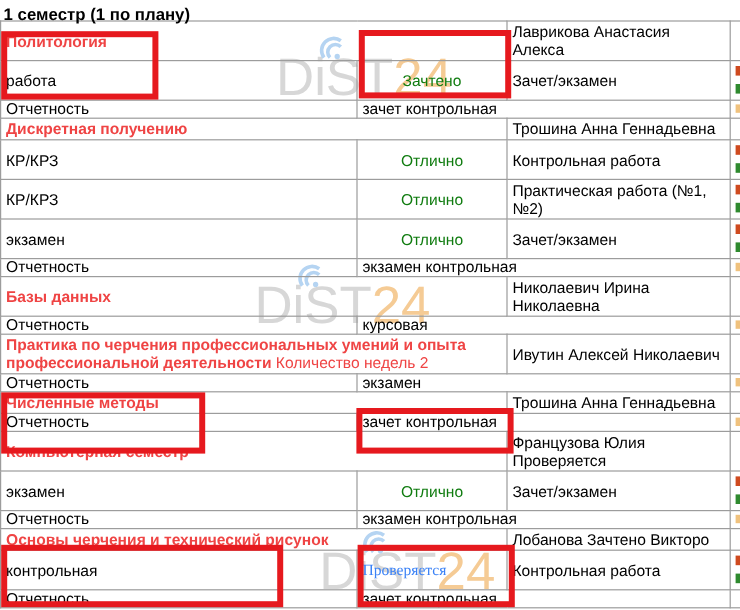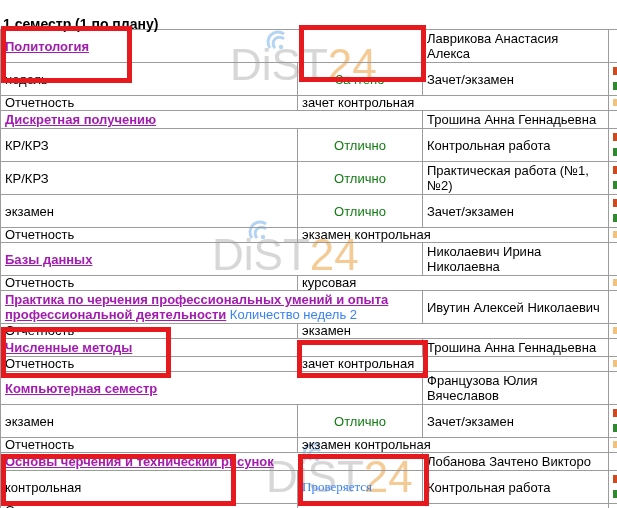--- a/index.html
+++ b/index.html
@@ -1,29 +1,29 @@
 <!DOCTYPE html>
 <html><head>
 <meta charset="utf-8">
 <style>
   html,body{margin:0;padding:0;background:#fff;}
   body{font-family:"Liberation Sans", sans-serif; color:#000;}
   .viewport{position:relative;width:617px;height:508px;overflow:hidden;background:#fff;}
-  .page-title{font-size:14px;font-weight:bold;padding:4px 0 3px 3px;height:17px;box-sizing:border-box;position:relative;z-index:3;margin-top:12px;}
+  .page-title{font-size:14px;font-weight:bold;padding:4px 0 3px 3px;height:17px;box-sizing:border-box;position:relative;z-index:3;}
   
   .wm{position:absolute;z-index:1;font-weight:normal;font-size:44px;letter-spacing:0px;white-space:nowrap;user-select:none;}
   .wm .wm-main{color:#d7d7d7;}
   .wm .wm-24{color:#f5cb95;}
   .wm svg{position:absolute;left:34px;top:-12px;}
   
   table.sem{border-collapse:collapse;table-layout:fixed;width:660px;position:relative;z-index:2;background:transparent;}
   table.sem td{border:1px solid #9c9c9c;padding:1px 4px;font-size:13px;vertical-align:middle;overflow:hidden;background:transparent;}
   tr.row-subject td{vertical-align:middle;}
-  a.subj{color:#a21caf;font-weight:bold;text-decoration:underline;cursor:pointer;}
-  .suffix{color:#3b82f6;font-weight:normal;}
+  a.subj{color:#ef4444;font-weight:bold;cursor:pointer;}
+  .suffix{color:#ef4444;font-weight:normal;}
   .teacher{}
   .grade-green{color:#107c10;text-align:center;}
   .grade-blue{color:#3b82f6;font-family:Liberation Serif, serif;}
   tr.row-report td{font-size:13px;padding-top:0;padding-bottom:0;line-height:14px;}
   td.c4{padding:1px 1px;}
   .frag{display:inline-block;width:4px;height:8px;background:#cf4a1f;margin:1px 0;}
   .frag.f2{background:#2f8a2f;}
   .frag.faint{background:#f0c27e;height:7px;}
   
   .hl{position:absolute;border:5px solid #e6191e;box-sizing:border-box;z-index:6;pointer-events:none;}
@@ -59,21 +59,21 @@
         <col style="width:186px">
         <col style="width:52px">
     </colgroup>
     <tbody>
         <tr class="row-subject" style="height: 27px;">
           <td colspan="2"><a class="subj">Политология</a><span class="suffix"></span></td>
           <td class="teacher">Лаврикова Анастасия Алекса</td>
           <td class="c4"></td>
         </tr>
         <tr class="row-grade" style="height: 32px;">
-          <td>недель</td>
+          <td>работа</td>
           <td class="grade-green">Зачтено</td>
           <td>Зачет/экзамен</td>
           <td class="c4"><span class="frag"></span><br><span class="frag f2"></span></td>
         </tr>
         <tr class="row-report" style="height: 15px;">
           <td>Отчетность</td>
           <td colspan="2">зачет контрольная</td>
           <td class="c4"><span class="frag faint"></span></td>
         </tr>
         <tr class="row-subject" style="height: 18px;">
@@ -129,21 +129,21 @@
           <td class="teacher">Трошина Анна Геннадьевна</td>
           <td class="c4"></td>
         </tr>
         <tr class="row-report" style="height: 15px;">
           <td>Отчетность</td>
           <td colspan="2">зачет контрольная</td>
           <td class="c4"><span class="frag faint"></span></td>
         </tr>
         <tr class="row-subject" style="height: 19px;">
           <td colspan="2"><a class="subj">Компьютерная семестр</a><span class="suffix"></span></td>
-          <td class="teacher">Французова Юлия Вячеславов</td>
+          <td class="teacher">Французова Юлия Проверяется</td>
           <td class="c4"></td>
         </tr>
         <tr class="row-grade" style="height: 30px;">
           <td>экзамен</td>
           <td class="grade-green">Отлично</td>
           <td>Зачет/экзамен</td>
           <td class="c4"><span class="frag"></span><br><span class="frag f2"></span></td>
         </tr>
         <tr class="row-report" style="height: 15px;">
           <td>Отчетность</td>

